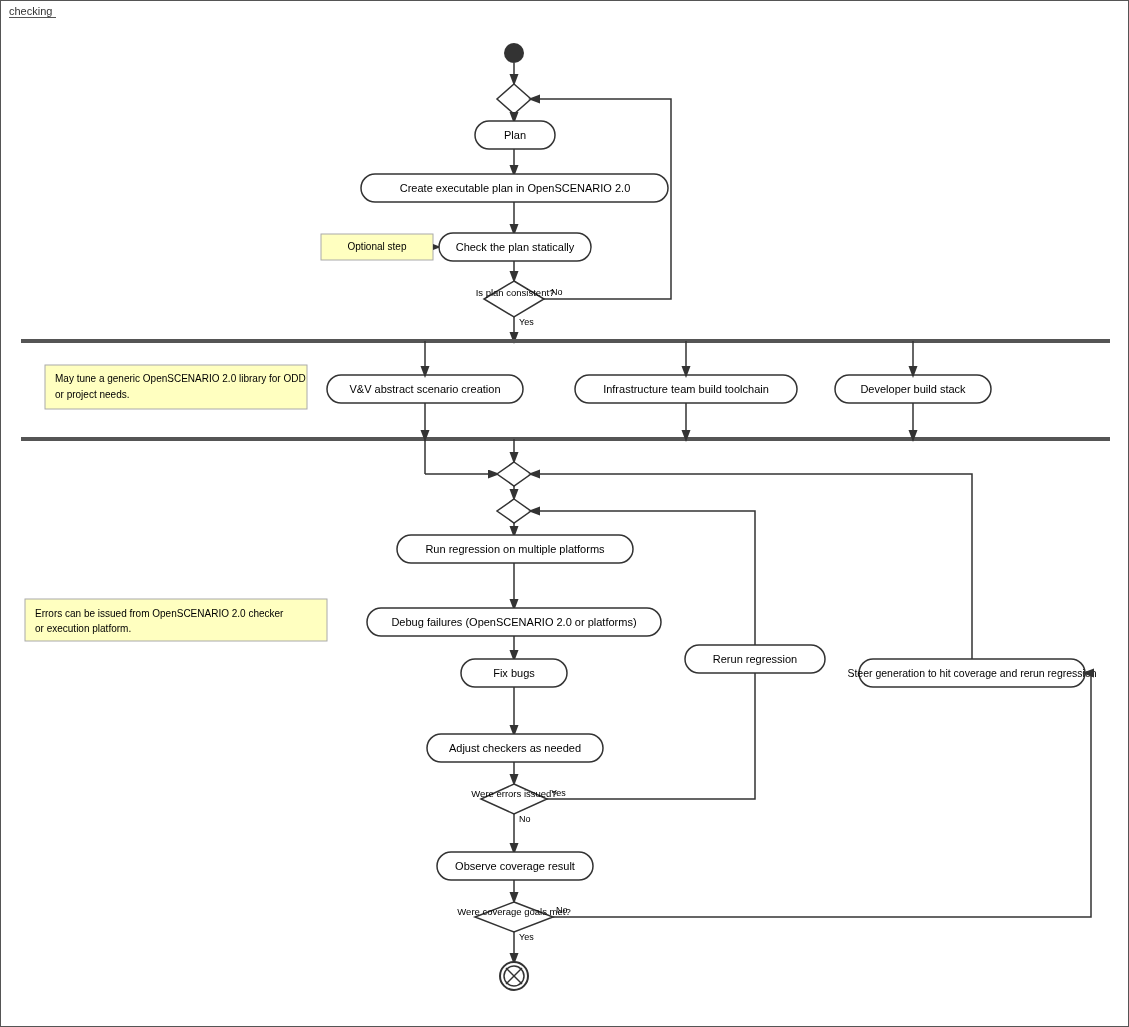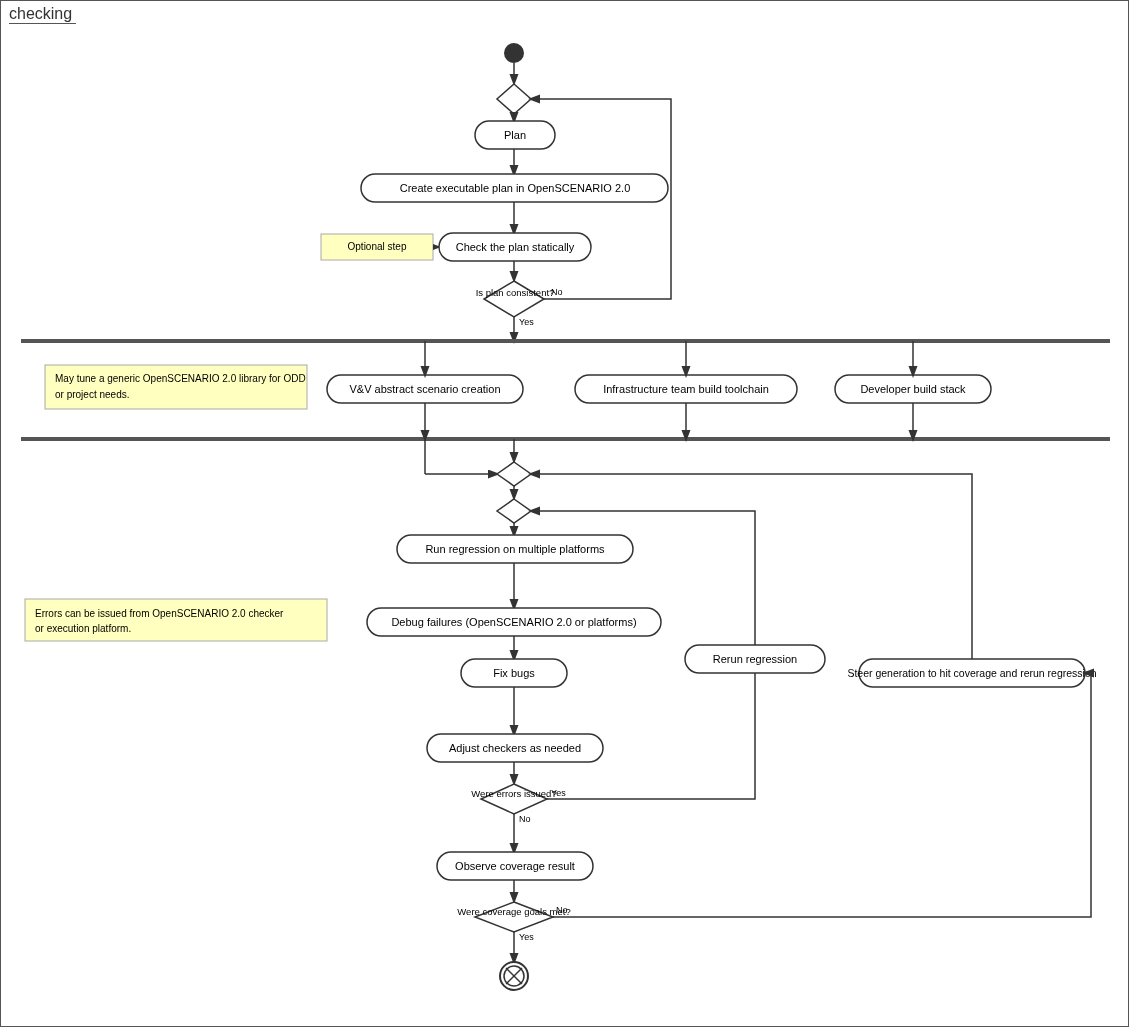--- a/index.html
+++ b/index.html
@@ -13,21 +13,21 @@
       height: 1027px;
       border: 1.5px solid #555;
       position: relative;
       overflow: hidden;
       background: #fff;
     }
     .diagram-title {
       position: absolute;
       top: 4px;
       left: 8px;
-      font-size: 16px;
+      font-size: 11px;
       color: #333;
       border-bottom: 1px solid #555;
       padding-right: 4px;
     }
     svg {
       position: absolute;
       top: 0; left: 0;
       width: 1129px;
       height: 1027px;
     }

